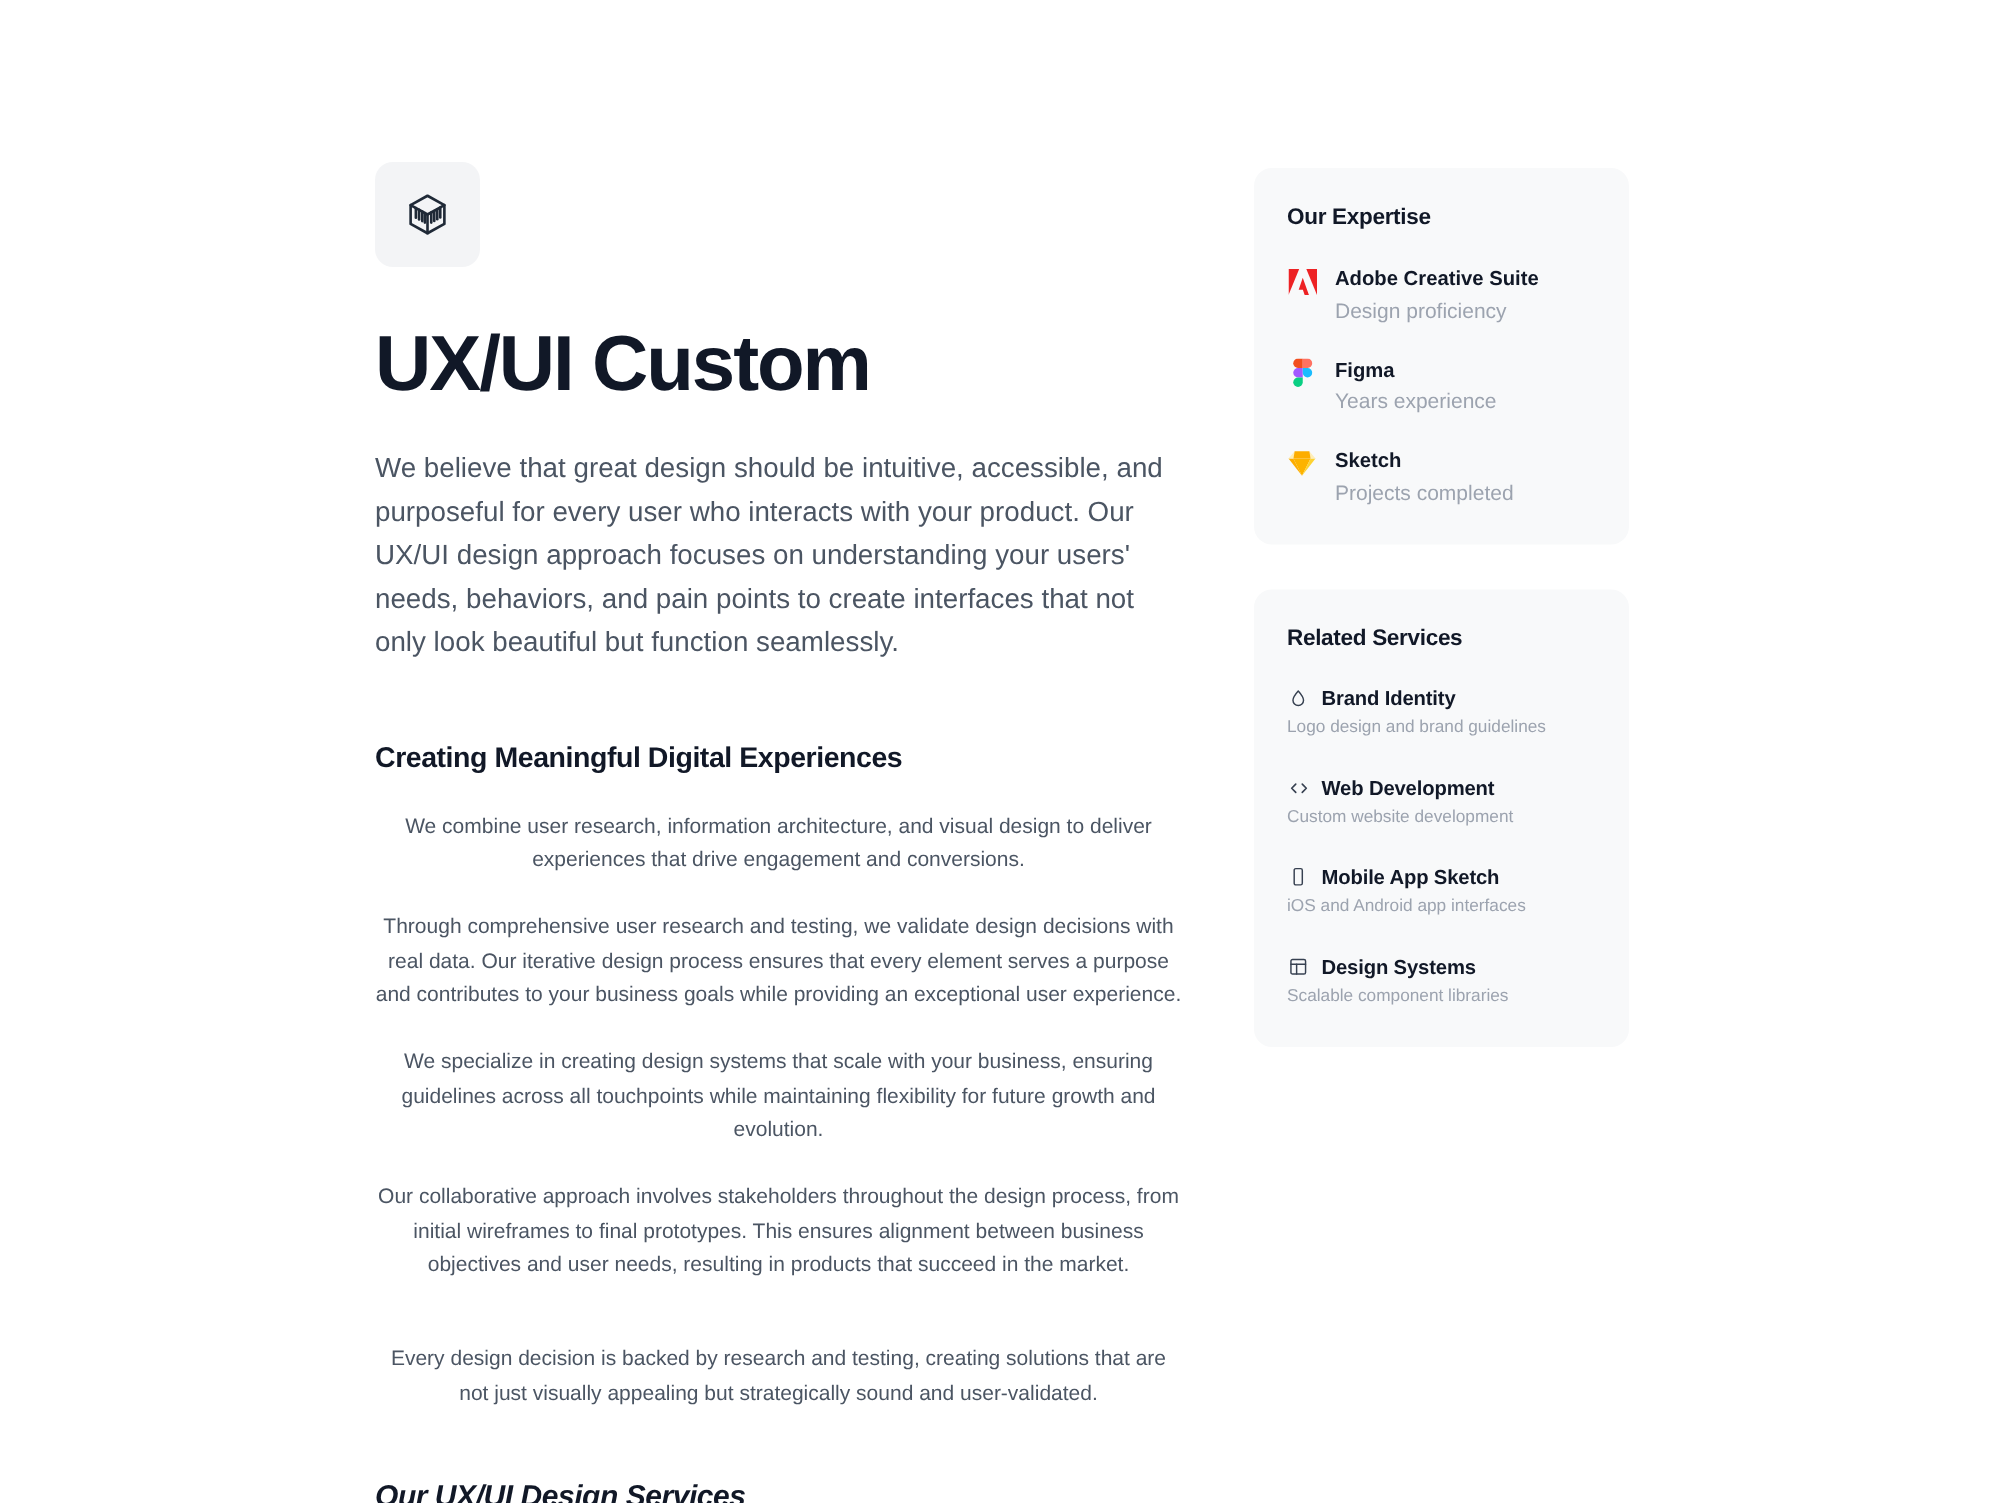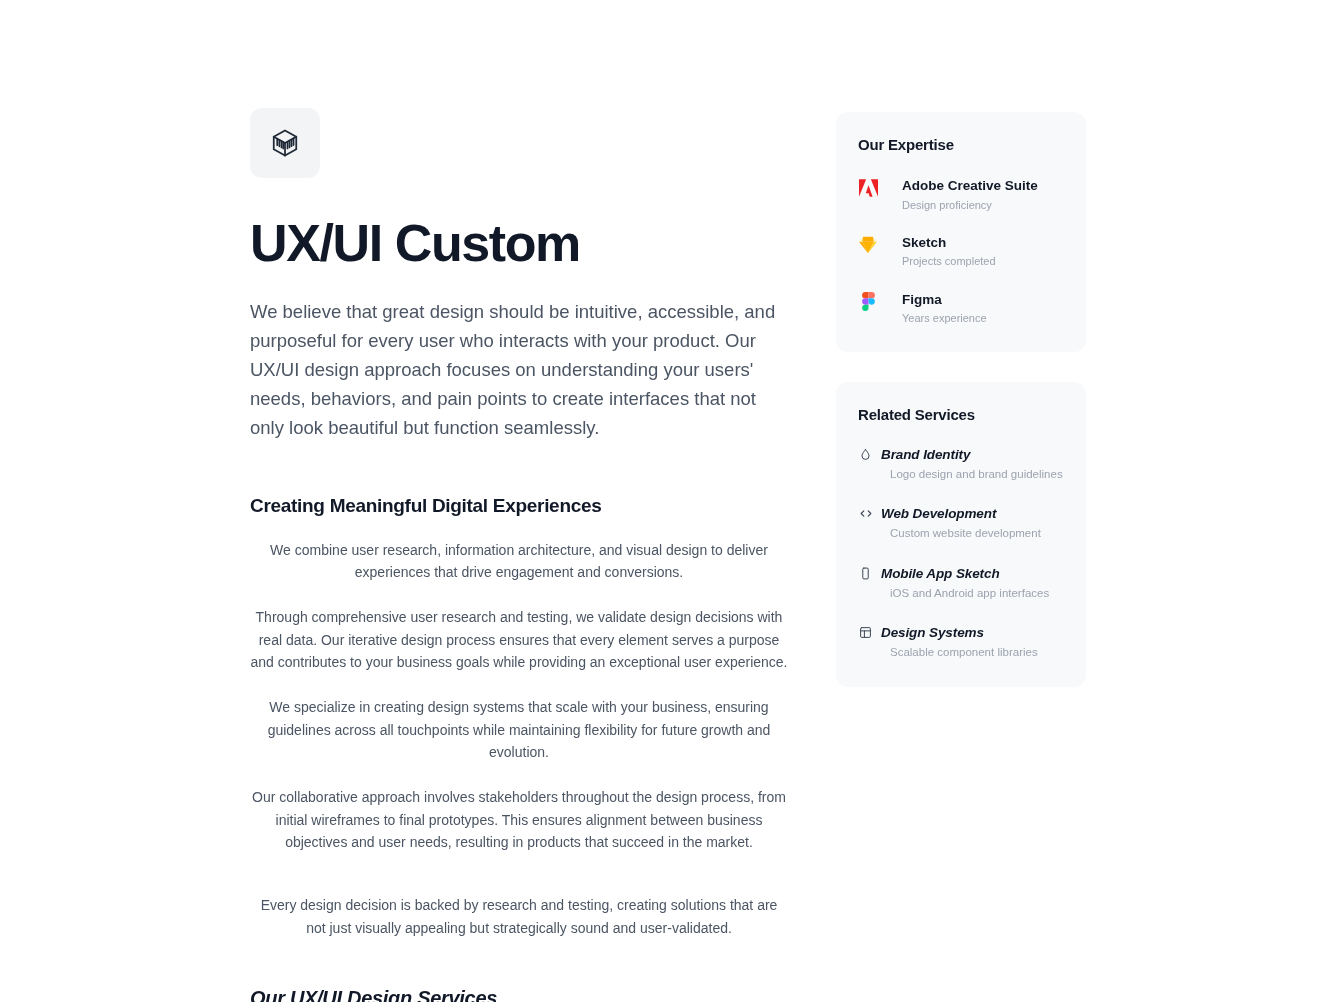--- a/index.html
+++ b/index.html
@@ -99,75 +99,73 @@
     font-size: 15px;
     font-weight: 700;
     letter-spacing: -0.2px;
     margin: 0 0 24px 0;
     color: #111827;
   }
 
   .expertise-row {
     display: flex;
     align-items: flex-start;
-    gap: 24px;
+    gap: 12px;
     margin-bottom: 22px;
   }
   .expertise-row:last-child { margin-bottom: 0; }
   .exp-logo {
     width: 20px;
     height: 20px;
     flex: 0 0 20px;
     margin-top: 1px;
     display: flex;
     align-items: center;
     justify-content: center;
   }
   .exp-text .exp-name {
     font-size: 13.5px;
     font-weight: 700;
     color: #111827;
     line-height: 1.3;
     margin-bottom: 3px;
   }
   .exp-text .exp-sub {
-    font-size: 11px;
+    font-size: 14px;
     color: #9ca3af;
     line-height: 1.3;
   }
 
   .svc-item { margin-bottom: 24px; }
   .svc-item:last-child { margin-bottom: 0; }
   .svc-head {
     display: flex;
     align-items: center;
     gap: 8px;
     margin-bottom: 5px;
-    font-style: italic;
   }
   .svc-icon {
     width: 15px;
     height: 15px;
     flex: 0 0 15px;
     display: flex;
     align-items: center;
     justify-content: center;
     color: #374151;
   }
   .svc-name {
     font-size: 13.5px;
     font-weight: 700;
     color: #111827;
     letter-spacing: -0.1px;
   }
   .svc-sub {
     font-size: 11.5px;
     color: #9ca3af;
     line-height: 1.35;
-    margin-left: 32px;
   }
 </style>
 </head>
 <body>
 
 <div class="page">
   <div class="layout">
 
     <div class="main">
 
@@ -217,50 +215,50 @@
             </svg>
           </span>
           <div class="exp-text">
             <div class="exp-name">Adobe Creative Suite</div>
             <div class="exp-sub">Design proficiency</div>
           </div>
         </div>
 
         <div class="expertise-row">
           <span class="exp-logo">
+            <svg width="13" height="19" viewBox="0 0 12 18">
+              <path d="M3 0 H6 V6 H3 A3 3 0 0 1 3 0 Z" fill="#F24E1E"></path>
+              <path d="M6 0 H9 A3 3 0 0 1 9 6 H6 Z" fill="#FF7262"></path>
+              <path d="M3 6 H6 V12 H3 A3 3 0 0 1 3 6 Z" fill="#A259FF"></path>
+              <path d="M6 6 H9 A3 3 0 0 1 9 12 A3 3 0 0 1 6 9 Z" fill="#1ABCFE"></path>
+              <path d="M3 12 H6 V15 A3 3 0 1 1 3 12 Z" fill="#0ACF83"></path>
+            </svg>
+          </span>
+          <div class="exp-text">
+            <div class="exp-name">Figma</div>
+            <div class="exp-sub">Years experience</div>
+          </div>
+        </div>
+
+        <div class="expertise-row">
+          <span class="exp-logo">
             <svg width="20" height="18" viewBox="0 0 24 22">
               <path d="M5 7 H19 L12 21 Z" fill="#FDB300"></path>
               <path d="M5 7 L12 21 L1 7 Z" fill="#FDAD00"></path>
               <path d="M19 7 L12 21 L23 7 Z" fill="#FDD231"></path>
               <path d="M1 7 L6 1 L5 7 Z" fill="#FEEEB7"></path>
               <path d="M23 7 L18 1 L19 7 Z" fill="#FEEEB7"></path>
               <path d="M6 1 H18 L19 7 H5 Z" fill="#FDAD00"></path>
             </svg>
           </span>
           <div class="exp-text">
             <div class="exp-name">Sketch</div>
             <div class="exp-sub">Projects completed</div>
           </div>
         </div>
-
-        <div class="expertise-row">
-          <span class="exp-logo">
-            <svg width="13" height="19" viewBox="0 0 12 18">
-              <path d="M3 0 H6 V6 H3 A3 3 0 0 1 3 0 Z" fill="#F24E1E"></path>
-              <path d="M6 0 H9 A3 3 0 0 1 9 6 H6 Z" fill="#FF7262"></path>
-              <path d="M3 6 H6 V12 H3 A3 3 0 0 1 3 6 Z" fill="#A259FF"></path>
-              <path d="M6 6 H9 A3 3 0 0 1 9 12 A3 3 0 0 1 6 9 Z" fill="#1ABCFE"></path>
-              <path d="M3 12 H6 V15 A3 3 0 1 1 3 12 Z" fill="#0ACF83"></path>
-            </svg>
-          </span>
-          <div class="exp-text">
-            <div class="exp-name">Figma</div>
-            <div class="exp-sub">Years experience</div>
-          </div>
-        </div>
       </div>
 
       <div class="card">
         <h3>Related Services</h3>
 
         <div class="svc-item">
           <div class="svc-head">
             <span class="svc-icon">
               <svg width="13" height="13" viewBox="0 0 24 24" fill="none" stroke="#374151" stroke-width="1.8" stroke-linecap="round" stroke-linejoin="round">
                 <path d="M12 3 C12 3 5.5 10.2 5.5 14.5 A6.5 6.5 0 0 0 18.5 14.5 C18.5 10.2 12 3 12 3 Z"></path>

